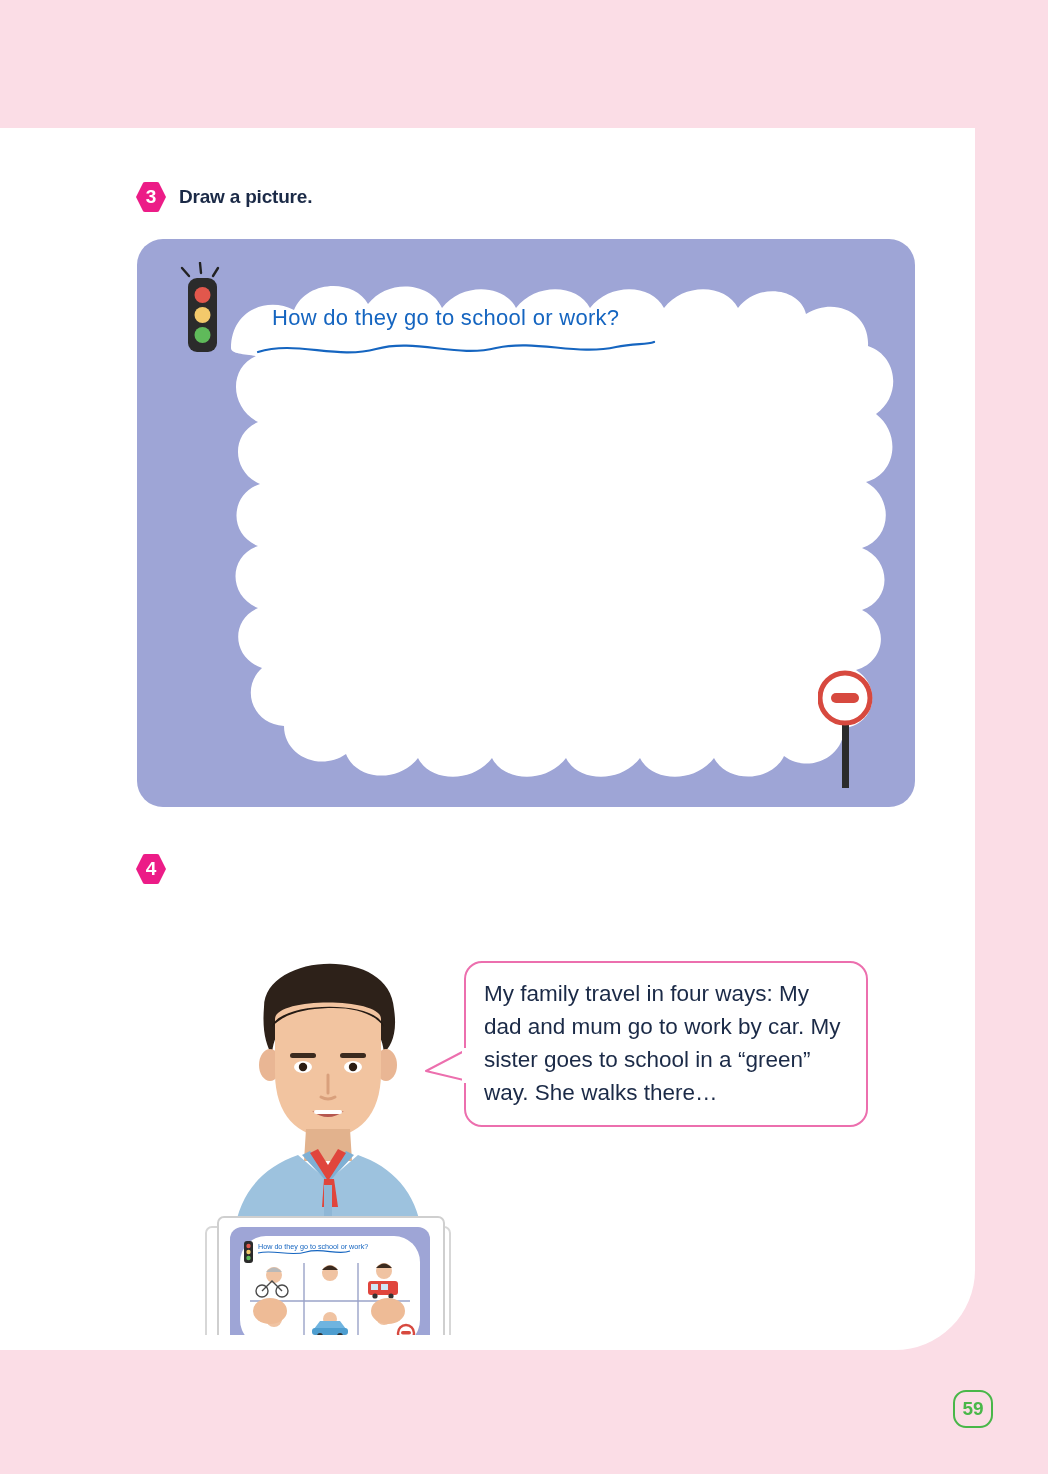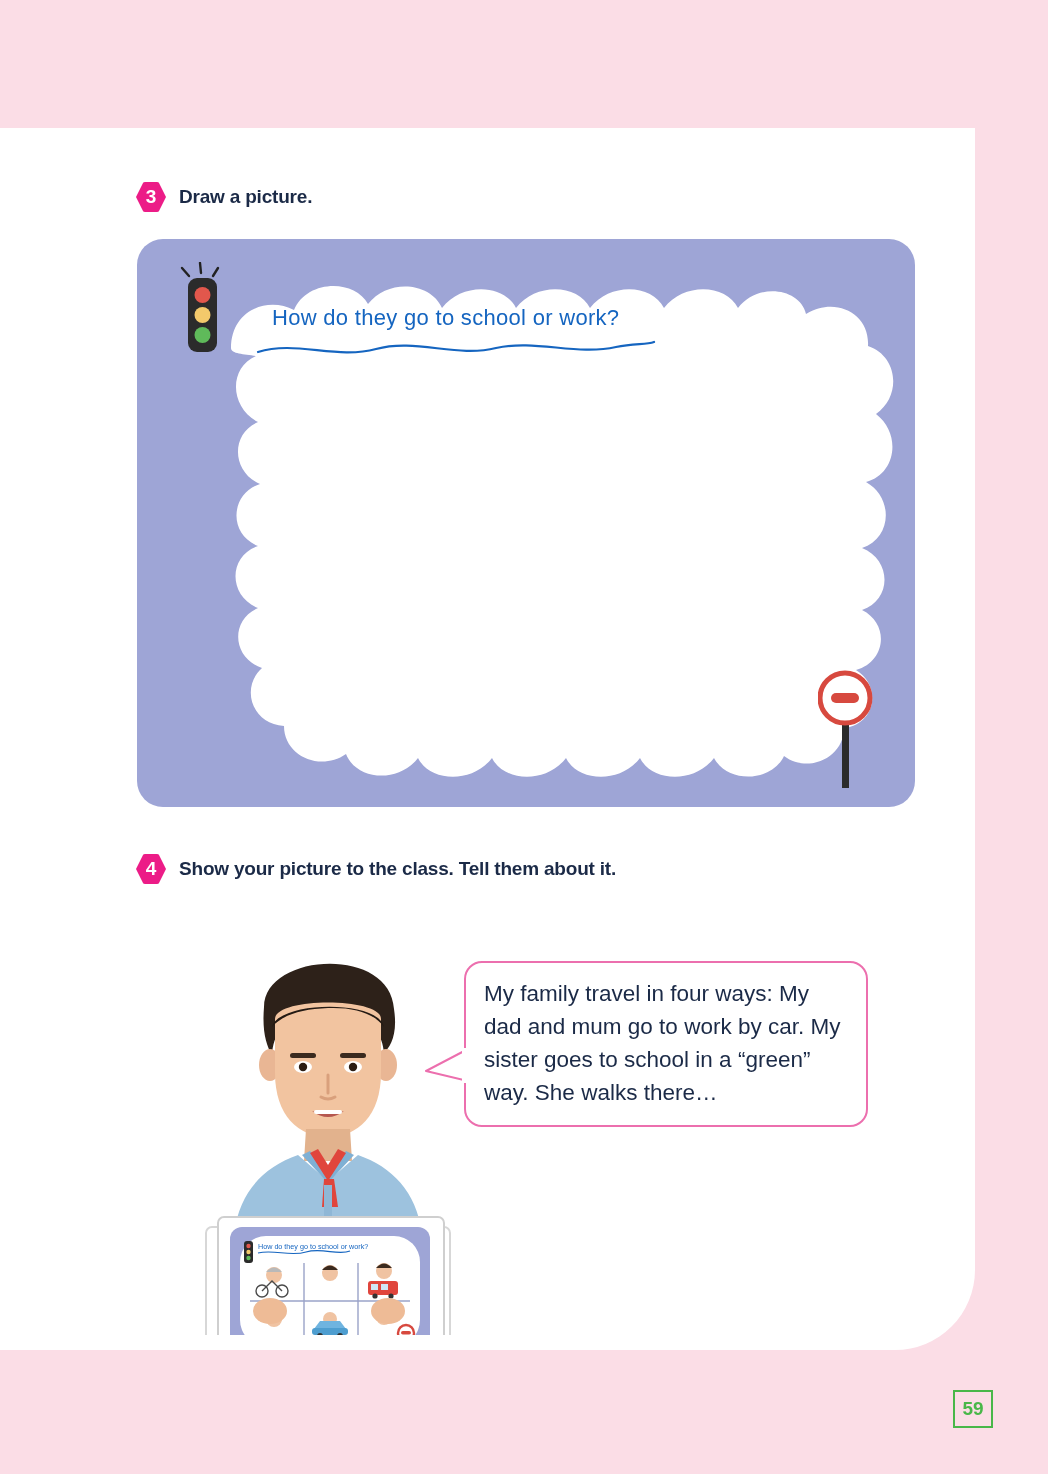--- a/index.html
+++ b/index.html
@@ -142,21 +142,21 @@
   }
 
   
   .page-num {
     position: absolute;
     left: 953px;
     top: 1390px;
     width: 36px;
     height: 34px;
     border: 2px solid #49b749;
-    border-radius: 0;
+    border-radius: 13px;
     color: #49b749;
     font-size: 19px;
     font-weight: bold;
     display: flex;
     align-items: center;
     justify-content: center;
   }
 </style>
 </head>
 <body>
@@ -225,21 +225,20 @@
 </svg>
 
 <svg class="no-entry" viewBox="0 0 56 120">
   <rect x="24" y="48" width="7" height="72" fill="#2b2b2b"></rect>
   <circle cx="27" cy="30" r="25" fill="#ffffff" stroke="#d7493f" stroke-width="5"></circle>
   <rect x="13" y="25" width="28" height="10" rx="5" fill="#d7493f"></rect>
 </svg>
 
 <div class="ex-row" id="ex4-row">
   <div class="ex-num">4</div>
-  <div class="ex-text">Show your picture to the class. Tell them about it.</div>
 </div>
 
 <svg class="boy-photo" viewBox="0 0 300 420">
 
   <path d="M86 92 C 86 38, 212 30, 216 94 C 220 120, 212 132, 206 138 C 204 110, 180 96, 150 96 C 120 96, 96 108, 94 140 C 88 130, 84 116, 86 92 Z" fill="#2d2119"></path>
 
   <ellipse cx="92" cy="150" rx="11" ry="16" fill="#e9b694"></ellipse>
   <ellipse cx="208" cy="150" rx="11" ry="16" fill="#e9b694"></ellipse>
 
   <path d="M97 104 C 97 82, 203 82, 203 104 L 203 158 C 203 200, 180 222, 150 222 C 120 222, 97 200, 97 158 Z" fill="#f2c4a0"></path>

